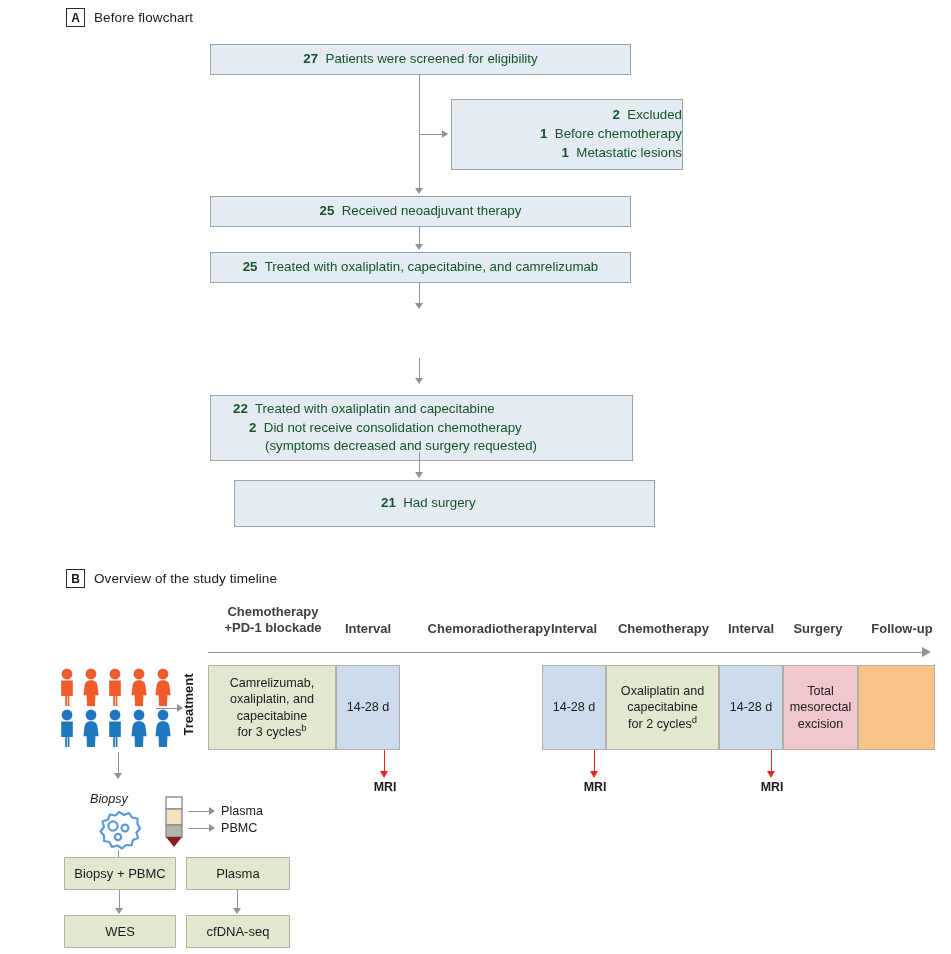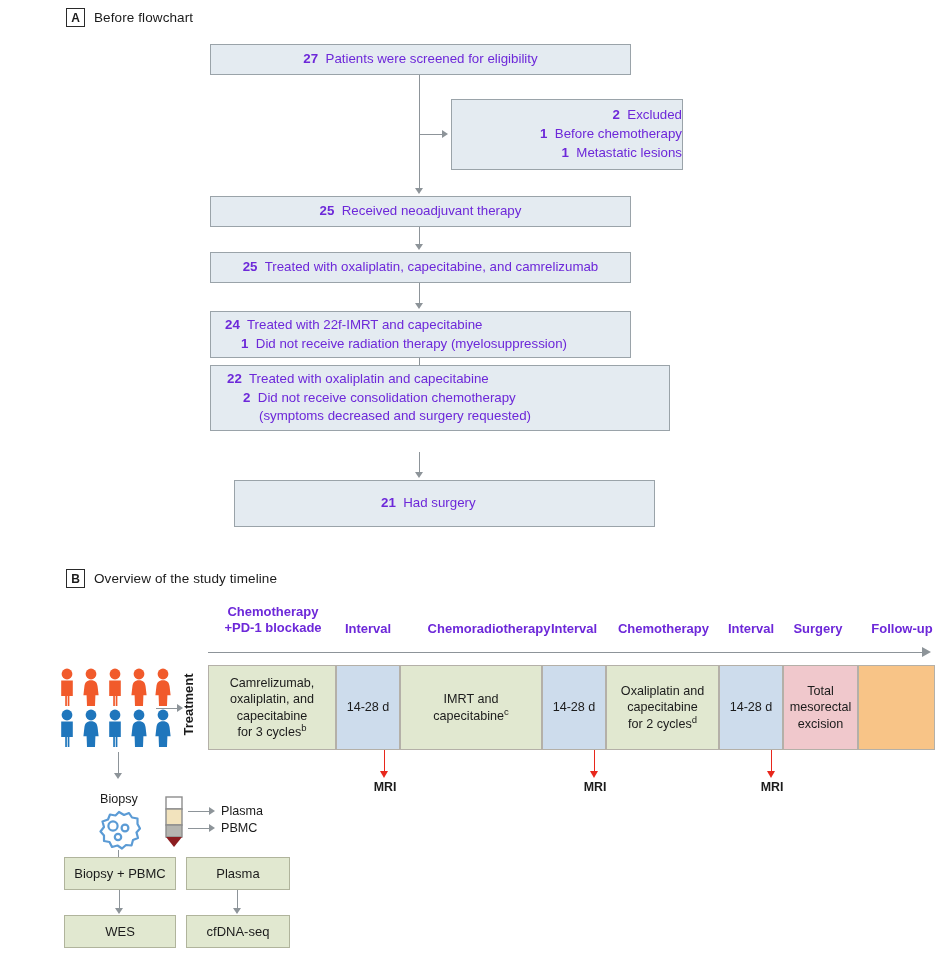--- a/index.html
+++ b/index.html
@@ -20,21 +20,21 @@
   .panel-title{font-size:13.5px;color:#1b1b1b;letter-spacing:.1px;}
 
   
   #panelA{position:absolute;left:0;top:0;width:951px;height:560px;}
   .fbox{
     position:absolute;
     background:#e4ebf1;
     border:1px solid #9aa3a9;
     box-sizing:border-box;
     font-size:13.3px;
-    color:#6d28d9;
+    color:#14532d;
     display:flex;
     flex-direction:column;
     justify-content:center;
   }
   .fbox .ln{white-space:pre;line-height:1.42;}
   .fbox.center .ln{text-align:center;}
   .fbox.left{padding-left:14px;}
   .num{font-weight:bold;}
   .indent1{padding-left:16px;}
   .indent2{padding-left:32px;}
@@ -51,21 +51,21 @@
     position:absolute;width:0;height:0;
     border-top:4.5px solid transparent;
     border-bottom:4.5px solid transparent;
     border-left:6.5px solid #8d9499;
   }
   sup{font-size:9.5px;vertical-align:super;line-height:0;}
 
   
   #panelB{position:absolute;left:0;top:560px;width:951px;height:394px;}
   .tl-label{
-    position:absolute;font-size:13px;font-weight:bold;color:#6d28d9;
+    position:absolute;font-size:13px;font-weight:bold;color:#404040;
     text-align:center;line-height:1.25;
   }
   .axis{position:absolute;height:1.3px;background:#8d9499;}
   .axis-arrow{
     position:absolute;width:0;height:0;
     border-top:5.5px solid transparent;
     border-bottom:5.5px solid transparent;
     border-left:9px solid #8d9499;
   }
   .tbox{
@@ -131,29 +131,25 @@
   <div class="vline" style="left:419px;top:227px;height:18px;"></div>
   <div class="arrowdown" style="left:415px;top:244px;"></div>
 
   <div class="fbox center" style="left:210px;top:252px;width:421px;height:31px;">
     <div class="ln"><span class="num">25</span><span>&nbsp; </span><span>Treated with oxaliplatin, capecitabine, and camrelizumab</span></div>
   </div>
 
   <div class="vline" style="left:419px;top:283px;height:21px;"></div>
   <div class="arrowdown" style="left:415px;top:303px;"></div>
 
-  <div class="fbox left" style="left:210px;top:311px;width:421px;height:47px;">
-    <div class="ln"><span class="num">24</span><span>&nbsp; </span><span>Treated with 22f-IMRT and capecitabine</span></div>
-    <div class="ln indent1"><span class="num">1</span><span>&nbsp; </span><span>Did not receive radiation therapy (myelosuppression)</span></div>
-  </div>
 
   <div class="vline" style="left:419px;top:358px;height:21px;"></div>
   <div class="arrowdown" style="left:415px;top:378px;"></div>
 
-  <div class="fbox left" style="left:210px;top:365px;width:460px;height:66px;padding-left:16px;">
+  <div class="fbox left" style="left:210px;top:395px;width:423px;height:66px;padding-left:22px;">
     <div class="ln"><span class="num">22</span><span>&nbsp; </span><span>Treated with oxaliplatin and capecitabine</span></div>
     <div class="ln indent1"><span class="num">2</span><span>&nbsp; </span><span>Did not receive consolidation chemotherapy</span></div>
     <div class="ln indent2">(symptoms decreased and surgery requested)</div>
   </div>
 
   <div class="vline" style="left:419px;top:452px;height:21px;"></div>
   <div class="arrowdown" style="left:415px;top:472px;"></div>
 
   <div class="fbox left" style="left:210px;top:480px;width:421px;height:47px;padding-left:146px;margin-left:24px;">
     <div class="ln"><span class="num">21</span><span>&nbsp; </span><span>Had surgery</span></div>
@@ -186,24 +182,20 @@
 
   <div class="tbox" style="left:208px;top:105px;width:128px;height:85px;background:#e1e8d0;">
     <div><span style="white-space:pre-line;">Camrelizumab,
 oxaliplatin, and
 capecitabine
 for 3 cycles</span><sup>b</sup></div>
   </div>
   <div class="tbox" style="left:336px;top:105px;width:64px;height:85px;background:#cddcec;">
     <div><span style="white-space:pre-line;">14-28 d</span></div>
   </div>
-  <div class="tbox" style="left:400px;top:105px;width:142px;height:85px;background:#e1e8d0;">
-    <div><span style="white-space:pre-line;">IMRT and
-capecitabine</span><sup>c</sup></div>
-  </div>
   <div class="tbox" style="left:542px;top:105px;width:64px;height:85px;background:#cddcec;">
     <div><span style="white-space:pre-line;">14-28 d</span></div>
   </div>
   <div class="tbox" style="left:606px;top:105px;width:113px;height:85px;background:#e1e8d0;">
     <div><span style="white-space:pre-line;">Oxaliplatin and
 capecitabine
 for 2 cycles</span><sup>d</sup></div>
   </div>
   <div class="tbox" style="left:719px;top:105px;width:64px;height:85px;background:#cddcec;">
     <div><span style="white-space:pre-line;">14-28 d</span></div>
@@ -275,21 +267,21 @@
       </g>
     </g>
   </svg>
 
   <div class="hline" style="position:absolute;left:156px;top:148px;width:22px;height:1.3px;background:#8d9499;"></div>
   <div class="arrowright" style="position:absolute;left:177px;top:144px;"></div>
 
   <div class="vline" style="position:absolute;left:118px;top:192px;height:22px;background:#8d9499;"></div>
   <div class="arrowdown" style="position:absolute;left:114px;top:213px;"></div>
 
-  <div class="small-label" style="left:90px;top:232px;width:58px;text-align:center;">Biopsy</div>
+  <div class="small-label" style="left:90px;top:232px;width:58px;text-align:left;font-style:italic;">Biopsy</div>
 
   <svg style="position:absolute;left:97px;top:250px;" width="44" height="40" viewBox="0 0 44 40">
     <path d="M22 2 L27 5 L32 3 L35 7.5 L40.5 8.5 L40.5 14 L43 18.5 L39.5 22.5 L41 28 L36 30 L34.5 35.5 L29 35 L25 38.5 L20.5 35.5 L15 37 L12.5 32 L7 31 L7 25.5 L3.5 21.5 L7 17 L5.5 11.5 L11 9.5 L13 4.5 L18.5 5.5 Z" fill="#ffffff" stroke="#5b9bd5" stroke-width="2.2" stroke-linejoin="round"></path>
     <circle cx="16" cy="16" r="4.6" fill="none" stroke="#5b9bd5" stroke-width="2.2"></circle>
     <circle cx="28" cy="18" r="3.4" fill="none" stroke="#5b9bd5" stroke-width="2.2"></circle>
     <circle cx="21" cy="27" r="3.2" fill="none" stroke="#5b9bd5" stroke-width="2.2"></circle>
   </svg>
 
   <svg style="position:absolute;left:163px;top:236px;" width="22" height="52" viewBox="0 0 22 52">
     <rect x="3" y="1" width="16" height="12" fill="#ffffff" stroke="#8d8d8d" stroke-width="1.4"></rect>

